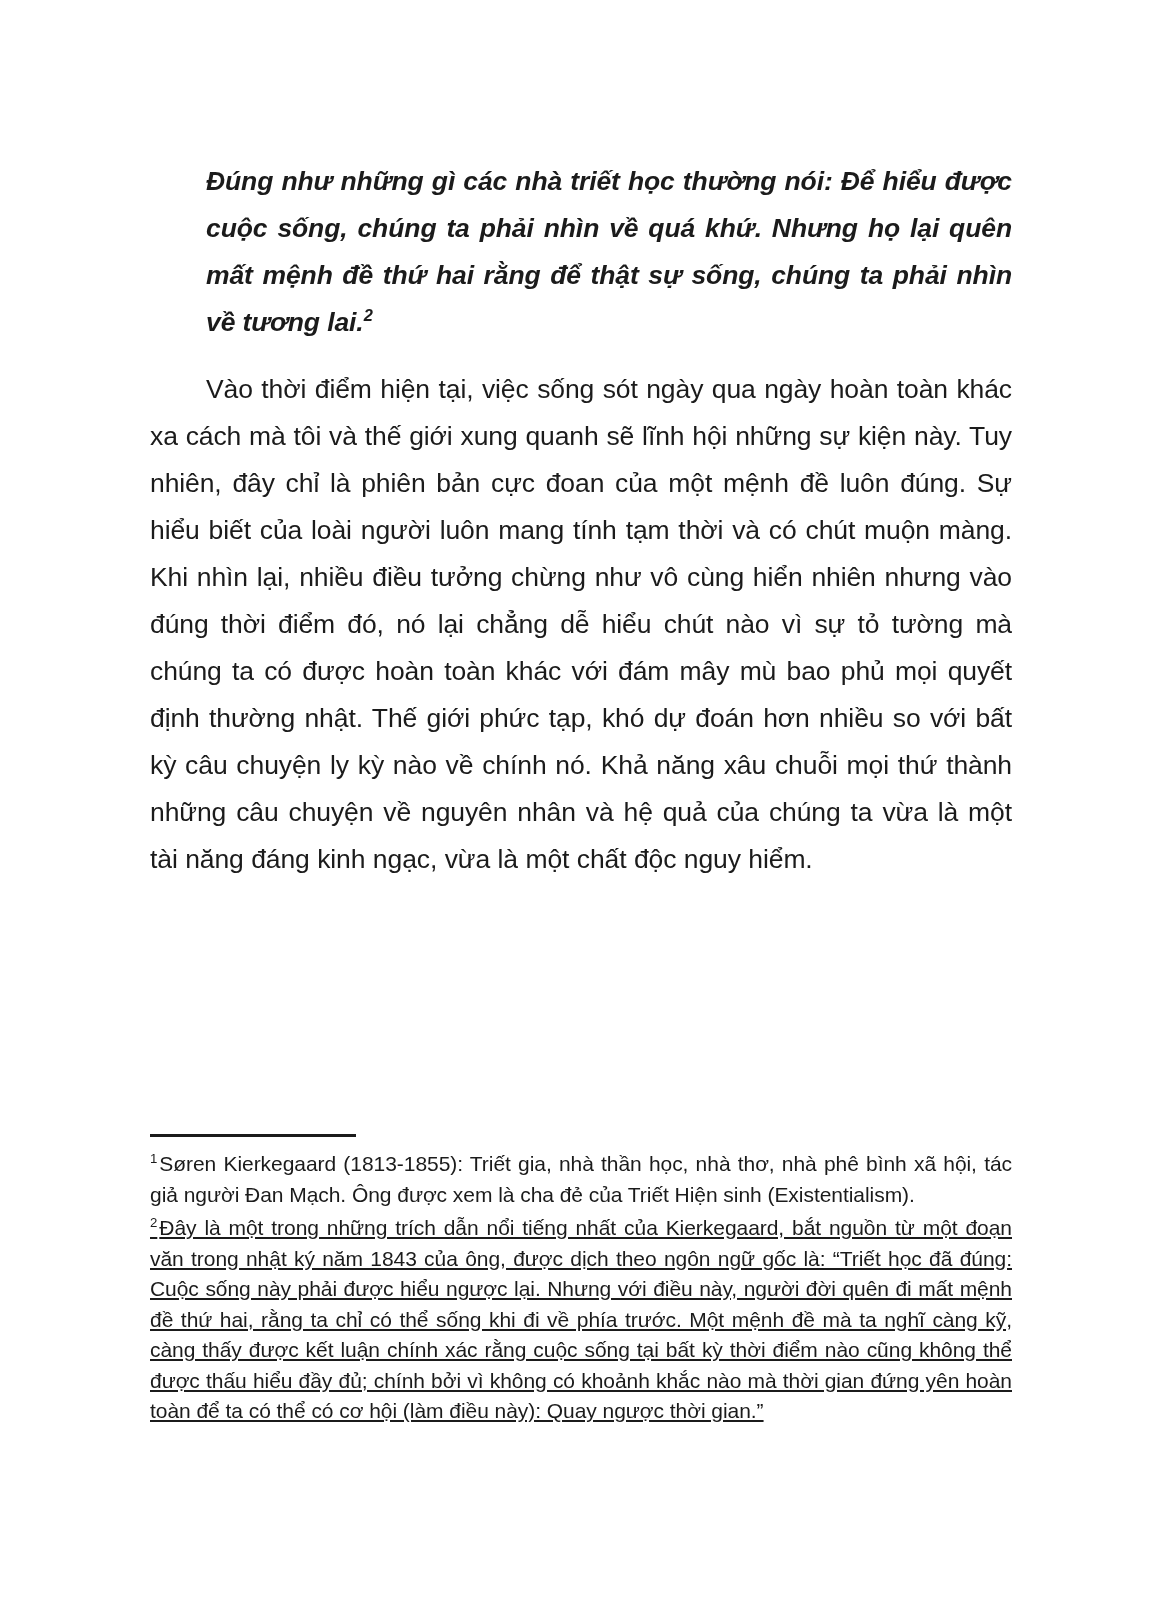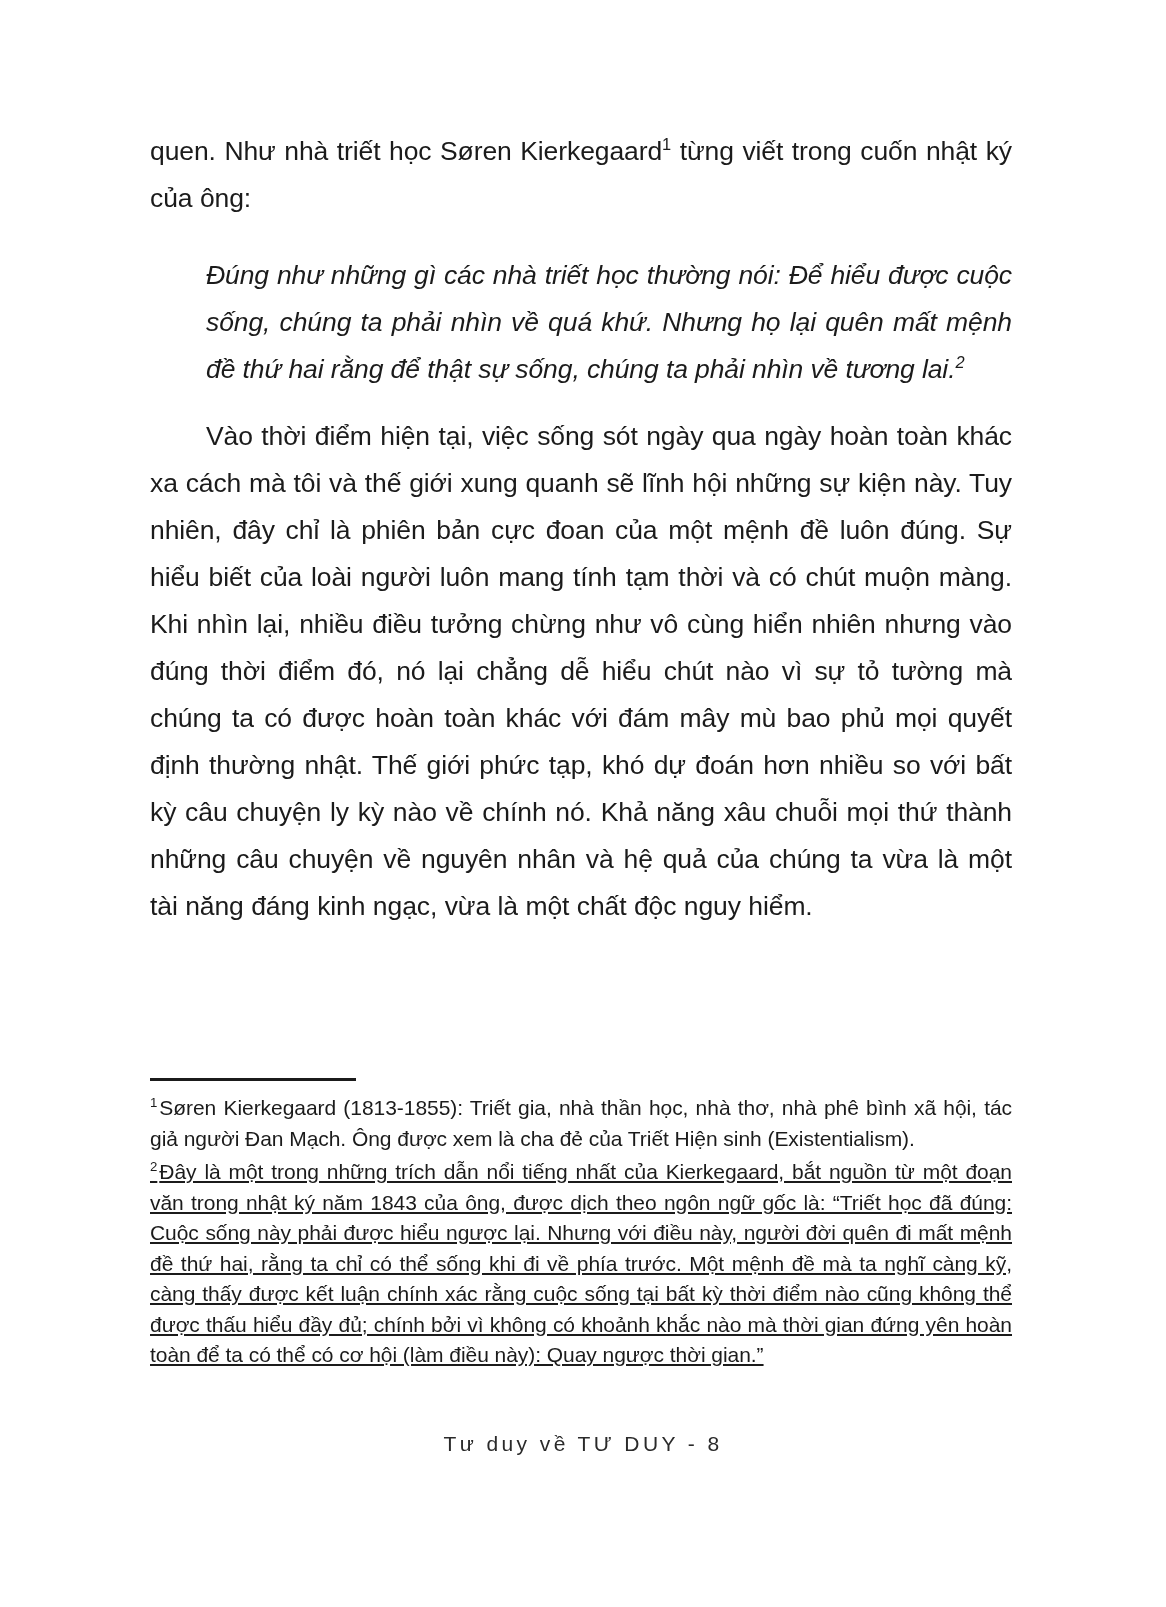--- a/index.html
+++ b/index.html
@@ -51,37 +51,38 @@
   
   .quote {
     margin: 30px 0 0 0;
     padding: 0 0 0 56px;
     font-style: italic;
     font-size: 26.5px;
     line-height: 47px;
     text-align: justify;
     text-justify: inter-word;
     letter-spacing: -0.1px;
+    font-weight: bold;
   }
 
   .quote-spacer { height: 20px; }
 
   sup.fn-ref {
     font-size: 0.62em;
     vertical-align: super;
     line-height: 0;
     font-style: normal;
   }
   .quote sup.fn-ref { font-style: italic; }
 
   
   .footnotes {
     position: absolute;
     left: 150px;
-    top: 1078px;
+    top: 1134px;
     width: 862px;
   }
 
   .fn-rule {
     width: 206px;
     height: 3px;
     background: #1b1b1b;
     margin: 0 0 12px 0;
   }
 
@@ -115,33 +116,31 @@
     color: #2a2a2a;
   }
 </style>
 </head>
 <body>
 
 <div class="page">
 
   <div class="content">
 
-    <p class="body-par par-first"><span>quen. Như nhà triết học Søren Kierkegaard</span><sup class="fn-ref">1</sup><span> từng viết trong cuốn nhật ký của ông:</span></p>
 
     <blockquote class="quote"><span>Đúng như những gì các nhà triết học thường nói: Để hiểu được cuộc sống, chúng ta phải nhìn về quá khứ. Nhưng họ lại quên mất mệnh đề thứ hai rằng để thật sự sống, chúng ta phải nhìn về tương lai.</span><sup class="fn-ref">2</sup></blockquote>
 
     <div class="quote-spacer"></div>
 
     <p class="body-par par-indent">Vào thời điểm hiện tại, việc sống sót ngày qua ngày hoàn toàn khác xa cách mà tôi và thế giới xung quanh sẽ lĩnh hội những sự kiện này. Tuy nhiên, đây chỉ là phiên bản cực đoan của một mệnh đề luôn đúng. Sự hiểu biết của loài người luôn mang tính tạm thời và có chút muộn màng. Khi nhìn lại, nhiều điều tưởng chừng như vô cùng hiển nhiên nhưng vào đúng thời điểm đó, nó lại chẳng dễ hiểu chút nào vì sự tỏ tường mà chúng ta có được hoàn toàn khác với đám mây mù bao phủ mọi quyết định thường nhật. Thế giới phức tạp, khó dự đoán hơn nhiều so với bất kỳ câu chuyện ly kỳ nào về chính nó. Khả năng xâu chuỗi mọi thứ thành những câu chuyện về nguyên nhân và hệ quả của chúng ta vừa là một tài năng đáng kinh ngạc, vừa là một chất độc nguy hiểm.</p>
 
   </div>
 
   <div class="footnotes">
     <div class="fn-rule"></div>
 
     <p class="fn-par"><sup class="fn-num">1</sup><span>Søren Kierkegaard (1813-1855): Triết gia, nhà thần học, nhà thơ, nhà phê bình xã hội, tác giả người Đan Mạch. Ông được xem là cha đẻ của Triết Hiện sinh (Existentialism).</span></p>
 
     <p class="fn-par"><sup class="fn-num">2</sup><span>Đây là một trong những trích dẫn nổi tiếng nhất của Kierkegaard, bắt nguồn từ một đoạn văn trong nhật ký năm 1843 của ông, được dịch theo ngôn ngữ gốc là: “Triết học đã đúng: Cuộc sống này phải được hiểu ngược lại. Nhưng với điều này, người đời quên đi mất mệnh đề thứ hai, rằng ta chỉ có thể sống khi đi về phía trước. Một mệnh đề mà ta nghĩ càng kỹ, càng thấy được kết luận chính xác rằng cuộc sống tại bất kỳ thời điểm nào cũng không thể được thấu hiểu đầy đủ; chính bởi vì không có khoảnh khắc nào mà thời gian đứng yên hoàn toàn để ta có thể có cơ hội (làm điều này): Quay ngược thời gian.”</span></p>
   </div>
 
-  <div class="footer">Tư duy về TƯ DUY - 8</div>
 
 </div>
 
 </body></html>

